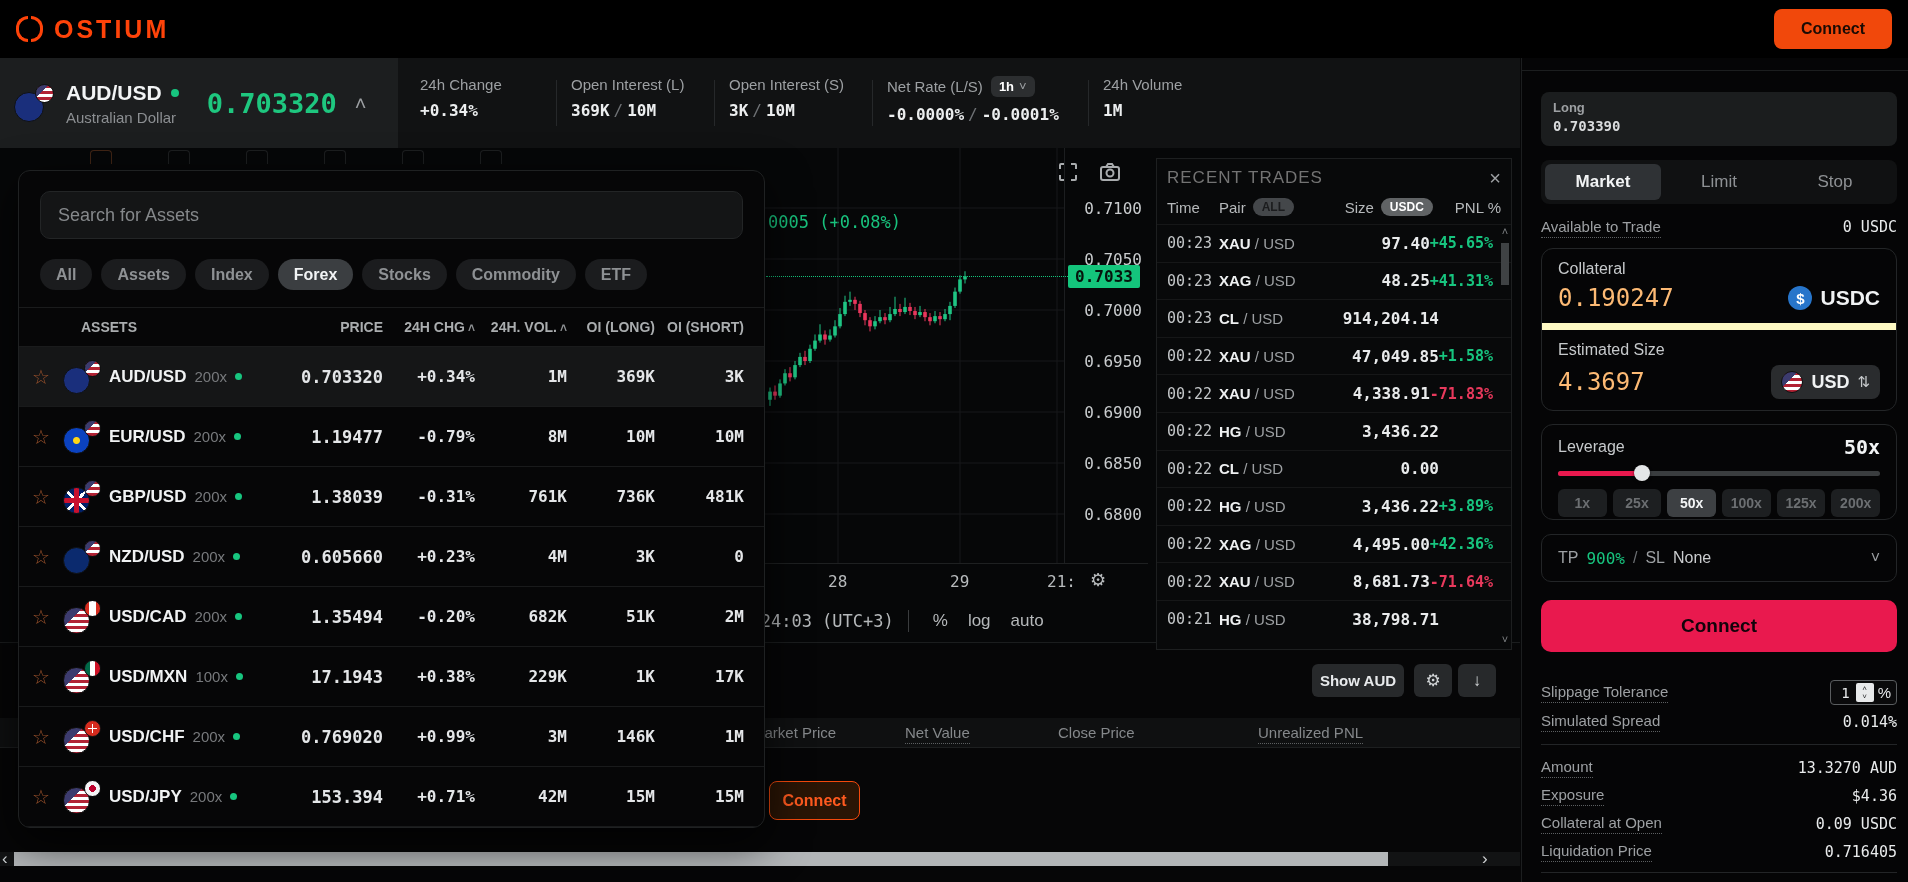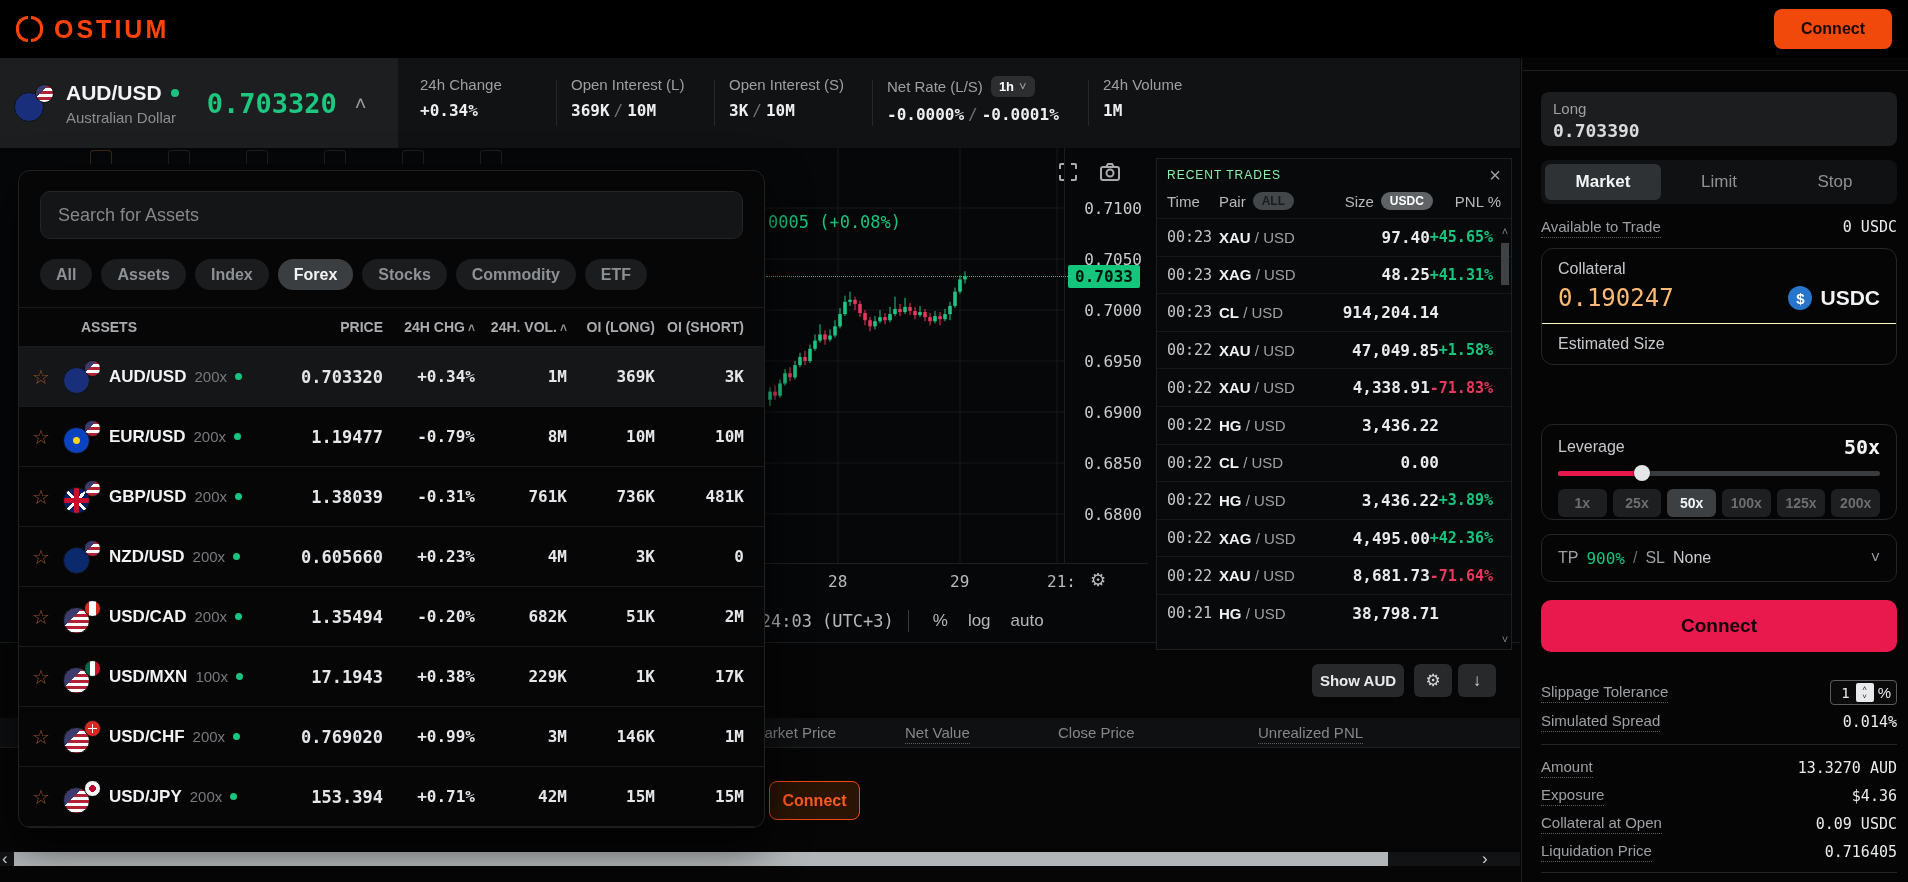--- a/index.html
+++ b/index.html
@@ -124,21 +124,21 @@
   .row-flags .flag-quote{width:17px;height:17px;}
   .aname{font-weight:bold;font-size:17px;color:#f0f2f3;white-space:nowrap;}
   .alev{color:#77797c;font-size:15px;}
   .rcell{text-align:right;font-weight:bold;font-size:16px;color:#e4e6e8;}
   .rcell.price{font-size:17px;}
 
   
   .trades-panel{position:absolute;left:1156px;top:158px;width:356px;height:492px;background:#08090a;
                 border:1px solid #1d1f20;z-index:20;}
   .trades-title-row{display:flex;align-items:center;padding:9px 10px 6px 10px;}
-  .trades-title{color:#86efac;font-size:12px;letter-spacing:1px;}
+  .trades-title{color:#737373;font-size:17px;letter-spacing:1px;}
   .trades-close{margin-left:auto;color:#9da0a3;font-size:20px;cursor:pointer;line-height:14px;}
   .trades-cols{display:flex;align-items:center;padding:4px 10px 8px 10px;color:#b6b9bb;font-size:15px;}
   .mini-pill{border-radius:10px;font-size:12px;font-weight:bold;padding:2px 9px;margin-left:7px;cursor:pointer;}
   .mini-pill.all{background:#44474a;color:#1b1c1e;}
   .mini-pill.usdc{background:#606365;color:#fff;}
   .trade-row{display:flex;align-items:center;height:37.6px;border-top:1px solid #161718;
              padding:0 18px 0 10px;font-size:15px;}
   .t-time{width:44px;color:#c3c6c8;}
   .t-pair{width:110px;padding-left:8px;}
   .t-base{font-weight:bold;color:#eef0f1;}
@@ -165,39 +165,39 @@
   .hscroll-thumb{position:absolute;left:14px;top:0;width:1374px;height:14px;background:#b3b6b8;cursor:pointer;}
   .hscroll-arrow{position:absolute;top:849px;color:#d0d3d5;font-size:17px;cursor:pointer;}
 
   
   .order-panel{position:absolute;left:1521px;top:58px;width:387px;height:824px;background:#050506;
                border-left:1px solid #1c1e1f;z-index:10;}
   .op-topline{position:absolute;left:0;top:12px;width:387px;height:1px;background:#1c1e1f;}
   .op-inner{position:absolute;left:19px;top:0;width:356px;}
   .ls-row{position:absolute;top:34px;left:0;width:356px;display:flex;gap:5px;}
   .ls-btn{flex:1;height:54px;border-radius:8px;padding:8px 12px;cursor:pointer;}
-  .ls-btn .ls-label{font-size:15px;font-weight:normal;}
-  .ls-btn .ls-price{font-size:18px;font-weight:bold;margin-top:3px;}
+  .ls-btn .ls-label{font-size:13px;font-weight:bold;}
+  .ls-btn .ls-price{font-size:14px;font-weight:bold;margin-top:3px;}
   .ls-long{background:#1b1d1e;}
   .ls-long .ls-label{color:#9da0a3;}
   .ls-long .ls-price{color:#d9dbdd;}
   .ls-short{background:#e9194e;}
   .ls-short .ls-label{color:#2a060f;}
   .ls-short .ls-price{color:#12030a;}
   .order-tabs{position:absolute;top:102px;left:0;width:356px;height:44px;background:#101112;
               border-radius:8px;display:flex;padding:4px;}
   .order-tab{flex:1;display:flex;align-items:center;justify-content:center;font-size:17px;
              color:#8e9194;cursor:pointer;border-radius:6px;}
   .order-tab.active{background:#2f3235;color:#f2f4f5;font-weight:bold;}
   .avail-row{position:absolute;top:160px;left:0;width:356px;display:flex;font-size:15px;}
   .avail-row .lab{color:#9da0a3;}
   .avail-row .val{margin-left:auto;color:#e9ebec;}
   .input-box{position:absolute;left:0;width:356px;border:1px solid #232527;border-radius:12px;}
   .ib-section{padding:11px 16px;}
-  .ib-section + .ib-section{border-top:1px solid #fef9c3;}
+  .ib-section + .ib-section{border-top:7px solid #fef9c3;}
   .ib-label{color:#c6c9cb;font-size:16px;}
   .ib-valrow{display:flex;align-items:center;margin-top:6px;}
   .ib-value{font-size:24px;color:#fdba74;}
   .ib-cur{margin-left:auto;display:flex;align-items:center;gap:8px;cursor:pointer;}
   .usdc-icon{width:24px;height:24px;border-radius:50%;background:#2775ca;color:#fff;font-weight:bold;
              font-size:15px;display:flex;align-items:center;justify-content:center;}
   .ib-cur-label{font-weight:bold;font-size:21px;color:#f0f2f3;}
   .cur-pill{margin-left:auto;display:flex;align-items:center;gap:8px;background:#2a2c2e;
             border-radius:8px;padding:6px 10px;cursor:pointer;}
   .cur-pill .flag{width:22px;height:22px;}
@@ -778,20 +778,28 @@
           <div class="ib-valrow">
             <span class="ib-value num">0.190247</span>
             <span class="ib-cur">
               <span class="usdc-icon">$</span>
               <span class="ib-cur-label">USDC</span>
             </span>
           </div>
         </div>
         <div class="ib-section">
           <div class="ib-label">Estimated Size</div>
+          <div class="ib-valrow">
+            <span class="ib-value num">4.3697</span>
+            <span class="cur-pill">
+              <span class="flag flag-USD"></span>
+              <span class="ib-cur-label">USD</span>
+              <span class="updown">⇅</span>
+            </span>
+          </div>
         </div>
       </div>
 
       <div class="lev-box">
         <div class="lev-head">
           <span class="lev-label">Leverage</span>
           <span class="lev-value num">50x</span>
         </div>
         <div class="lev-slider">
           <div class="lev-track"></div>

